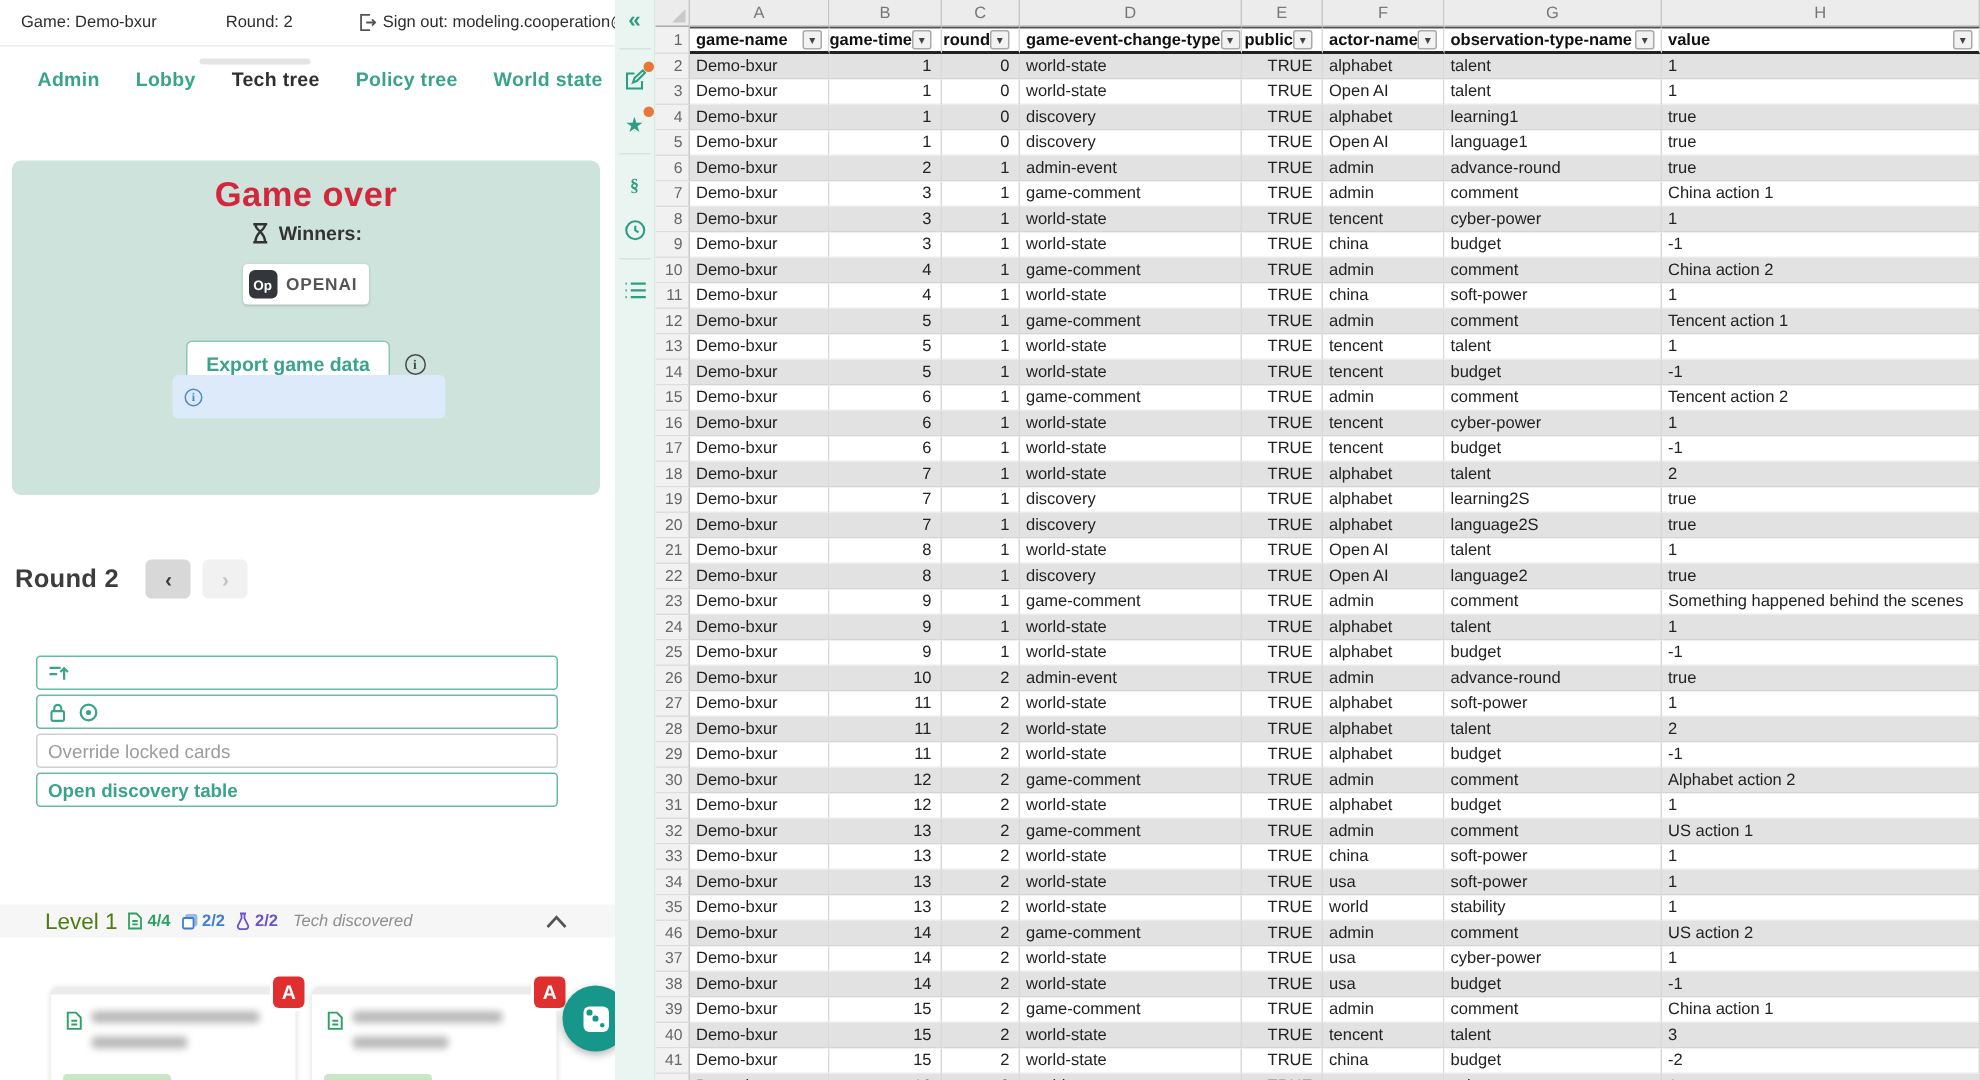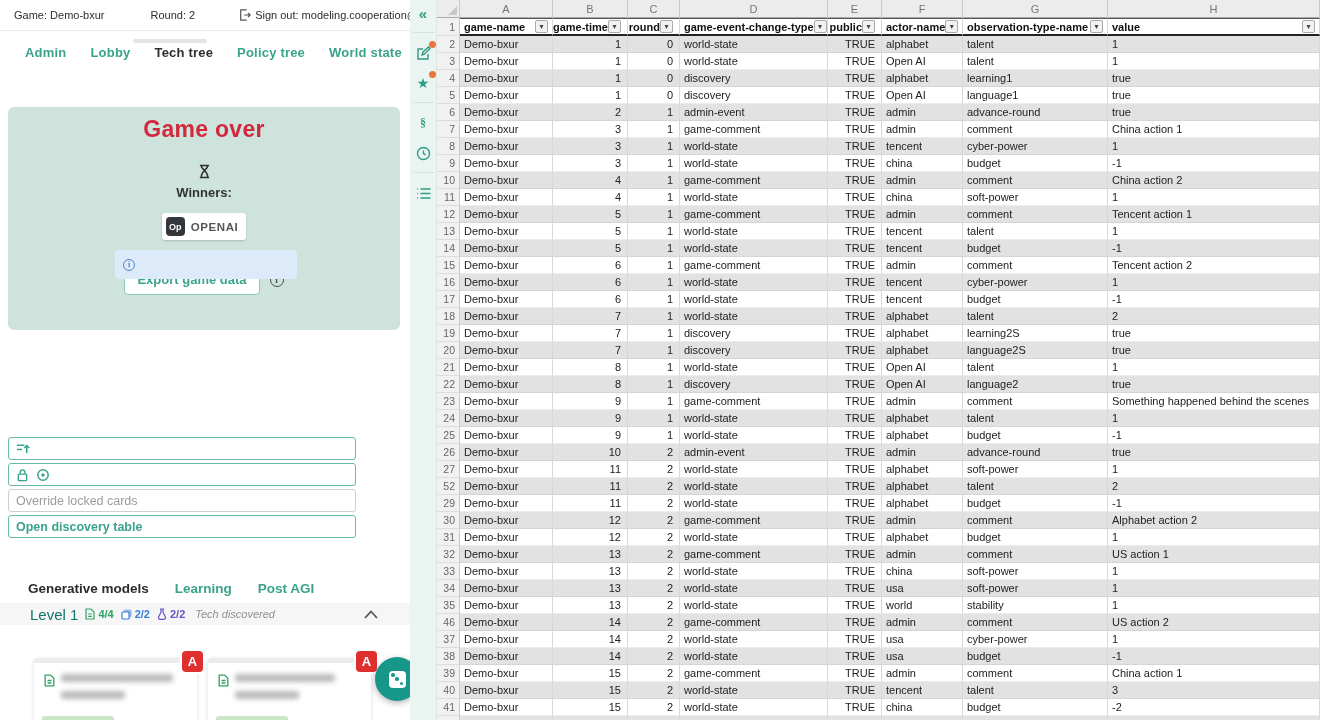--- a/index.html
+++ b/index.html
@@ -15,47 +15,47 @@
   .app-header .signout { margin-left:44px; display:flex; align-items:center; gap:4px; cursor:pointer; }
 
   .nav-tabs { position:relative; padding:14px 0 10px 25px; }
   .tab-indicator { position:absolute; left:133px; top:8px; width:74px; height:4px; background:#e4e4e4; border-radius:3px; }
   .tabs-row { display:flex; gap:24px; margin-bottom:14px; }
   .nav-tab { font-size:13px; color:#3aa38c; font-weight:600; letter-spacing:.2px; cursor:pointer; }
   .nav-tab.active { color:#2f2f2f; font-weight:700; }
 
   .game-over-panel { position:absolute; left:8px; top:107px; width:392px; height:223px; background:#cee3db; border-radius:6px; text-align:center; padding-top:9px; }
   .go-title { color:#d2283e; font-size:23px; font-weight:800; letter-spacing:.3px; }
-  .winners-row { display:flex; align-items:center; justify-content:center; gap:6px; margin-top:21px; font-size:13px; color:#333; font-weight:600;flex-direction:column; }
+  .winners-row { display:flex; align-items:center; justify-content:center; gap:6px; margin-top:5px; font-size:13px; color:#333; font-weight:600; }
   .winner-chip { display:inline-flex; align-items:center; gap:6px; background:#fff; border-radius:3px; padding:4px 8px 4px 4px; margin-top:13px; box-shadow:0 1px 2px rgba(0,0,0,.18); }
   .chip-avatar { width:19px; height:19px; background:#33373b; color:#fff; border-radius:4px; font-size:9px; font-weight:700; display:flex; align-items:center; justify-content:center; }
   .chip-name { font-size:11.5px; font-weight:700; color:#555; letter-spacing:.6px; }
   .go-buttons { display:flex; align-items:center; justify-content:center; gap:10px; margin-top:24px; }
   .btn-undo { background:#e4404e; color:#fff; border:none; border-radius:4px; font-size:13px; padding:8px 13px; font-family:inherit; font-weight:600; cursor:pointer; }
   .btn-export { background:#fff; color:#3aa38c; border:1px solid #8cc8b7; border-radius:4px; font-size:13px; padding:7px 12px; font-family:inherit; font-weight:600; cursor:pointer; }
   .info-circle { width:14px; height:14px; border:1.4px solid #4a4a4a; border-radius:50%; color:#4a4a4a; font-size:9px; font-weight:700; display:inline-flex; align-items:center; justify-content:center; font-family:"Liberation Serif",serif; }
   .archive-note { position:absolute; left:107px; top:143px; width:182px; background:#dceaf9; border-radius:4px; padding:8px 10px 8px 8px; text-align:left; font-size:11px; line-height:1.55; color:#4d87cb; display:flex; gap:5px; }
   .archive-note .info-circle { border-color:#4d87cb; color:#4d87cb; flex:0 0 auto; margin-top:1px; width:12px; height:12px; font-size:8px; }
 
   .round-row { position:absolute; left:10px; top:373px; display:flex; align-items:center; gap:8px; }
   .round-label { font-size:17px; color:#3c3c3c; font-weight:600; letter-spacing:.2px; }
   .nav-btn { width:30px; height:26px; border:none; border-radius:4px; font-size:14px; font-weight:700; cursor:pointer; font-family:inherit; }
   .nav-btn.prev { background:#d8d8d8; color:#3a3a3a; margin-left:10px; }
   .nav-btn.next { background:#f1f1f1; color:#c3c3c3; }
 
-  .action-list { position:absolute; left:8px; top:437px; width:348px; }
+  .action-list { position:absolute; left:24px; top:437px; width:348px; }
   .action-row { height:23px; border:1px solid #66bba8; border-radius:3px; margin-bottom:3px; display:flex; align-items:center; padding-left:7px; gap:7px; font-size:12.5px; color:#3aa38c; font-weight:600; cursor:pointer; background:#fff; }
   .action-row.gray { border-color:#cfcfcf; color:#9c9c9c; font-weight:400; }
 
   .tech-tabs { position:absolute; left:28px; top:581px; display:flex; gap:26px; }
   .tech-tab { font-size:13.5px; color:#3aa38c; font-weight:600; cursor:pointer; }
   .tech-tab.active { color:#2b2b2b; font-weight:700; }
 
   .level-row { position:absolute; left:0; top:603px; width:410px; height:22px; background:#f6f6f6; display:flex; align-items:center; padding-left:30px; gap:7px; }
-  .level-label { font-size:15px; color:#0f766e; }
+  .level-label { font-size:15px; color:#4d7c0f; }
   .lv-badge { display:flex; align-items:center; gap:3px; font-size:11px; font-weight:700; }
   .lv-badge.green { color:#2fa164; }
   .lv-badge.blue { color:#3b7fd4; }
   .lv-badge.purple { color:#6a52c7; }
   .level-note { font-size:11px; color:#8f8f8f; font-style:italic; margin-left:3px; }
   .level-collapse { margin-left:auto; margin-right:32px; cursor:pointer; display:flex; }
 
   .tech-card { position:absolute; top:658px; width:163px; height:80px; background:#fff; border-radius:4px; box-shadow:0 1px 4px rgba(0,0,0,.15); }
   .tech-card.c1 { left:34px; } .tech-card.c2 { left:208px; }
   .card-topbar { height:5px; background:#ececec; border-radius:4px 4px 0 0; }
@@ -140,20 +140,25 @@
     </div>
     <div class="go-buttons">
       <button class="btn-export">Export game data</button>
       <span class="info-circle">i</span>
     </div>
     <div class="archive-note">
       <span class="info-circle">i</span>
     </div>
   </div>
 
+  <div class="round-row">
+    <span class="round-label">Round 2</span>
+    <button class="nav-btn prev">‹</button>
+    <button class="nav-btn next">›</button>
+  </div>
 
   <div class="action-list">
     <div class="action-row">
       <svg width="15" height="13" viewBox="0 0 16 14" fill="none" stroke="#3aa38c" stroke-width="1.6">
           <path d="M1 3.5h8M1 8h5.5M11.5 12V4M8.8 6.5L11.5 3.8l2.7 2.7"></path>
         </svg>
     </div>
     <div class="action-row">
       <svg width="13" height="14" viewBox="0 0 14 15" fill="none" stroke="#3aa38c" stroke-width="1.5">
           <rect x="2.5" y="6.5" width="9" height="7" rx="1"></rect>
@@ -165,25 +170,20 @@
         </svg>
     </div>
     <div class="action-row gray">
       <span>Override locked cards</span>
     </div>
     <div class="action-row">
       <span>Open discovery table</span>
     </div>
   </div>
 
-  <div class="tech-tabs">
-    <span class="tech-tab active">Generative models</span>
-    <span class="tech-tab">Learning</span>
-    <span class="tech-tab">Post AGI</span>
-  </div>
 
   <div class="level-row">
     <span class="level-label">Level 1</span>
     <span class="lv-badge green">
       <svg width="10" height="12" viewBox="0 0 10 12" fill="none" stroke="#2fa164" stroke-width="1.2">
           <path d="M1 1h5l3 3v7H1z"></path>
           <path d="M3.2 6h3.6M3.2 8.3h3.6"></path>
         </svg>
       <span>4/4</span>
     </span>
@@ -614,21 +614,21 @@
         <div class="cell l" style="width: 93px;">Demo-bxur</div>
         <div class="cell r" style="width: 75px;">11</div>
         <div class="cell r" style="width: 52px;">2</div>
         <div class="cell l" style="width: 148px;">world-state</div>
         <div class="cell r" style="width: 54px;">TRUE</div>
         <div class="cell l" style="width: 81px;">alphabet</div>
         <div class="cell l" style="width: 145px;">soft-power</div>
         <div class="cell l" style="width: 212px;">1</div>
       </div>
       <div class="sheet-row band">
-        <div class="rownum">52</div>
+        <div class="rownum">28</div>
         <div class="cell l" style="width: 93px;">Demo-bxur</div>
         <div class="cell r" style="width: 75px;">11</div>
         <div class="cell r" style="width: 52px;">2</div>
         <div class="cell l" style="width: 148px;">world-state</div>
         <div class="cell r" style="width: 54px;">TRUE</div>
         <div class="cell l" style="width: 81px;">alphabet</div>
         <div class="cell l" style="width: 145px;">talent</div>
         <div class="cell l" style="width: 212px;">2</div>
       </div>
       <div class="sheet-row">

